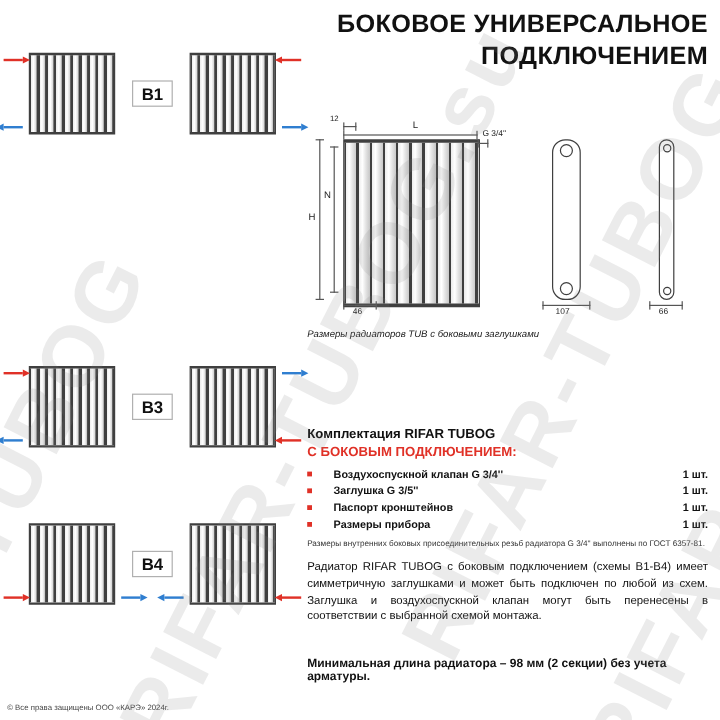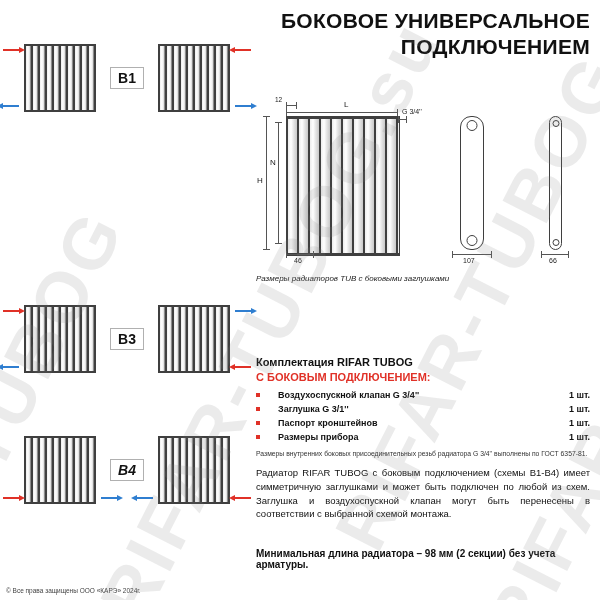--- a/index.html
+++ b/index.html
@@ -103,21 +103,21 @@
           <div class="arrow red v-top h-left dir-right"></div>
           <div class="arrow blue v-bottom h-left dir-left"></div>
         </div>
         <div class="scheme-label">В3</div>
         <div class="rad-wrap">
           <div class="radiator"></div>
           <div class="arrow blue v-top h-right dir-right"></div>
           <div class="arrow red v-bottom h-right dir-left"></div>
         </div>
       </div>
-      <div class="scheme-row" style="top: 436px; font-style: italic;">
+      <div class="scheme-row" style="top: 436px;">
         <div class="rad-wrap">
           <div class="radiator"></div>
           <div class="arrow red v-bottom h-left dir-right"></div>
           <div class="arrow blue v-bottom h-right dir-right"></div>
         </div>
         <div class="scheme-label">В4</div>
         <div class="rad-wrap">
           <div class="radiator"></div>
           <div class="arrow red v-bottom h-right dir-left"></div>
           <div class="arrow blue v-bottom h-left dir-left"></div>
@@ -167,21 +167,21 @@
     <div class="equip-title">Комплектация RIFAR TUBOG</div>
     <div class="equip-sub">С БОКОВЫМ ПОДКЛЮЧЕНИЕМ:</div>
     <div class="equip-list">
         <div class="equip-item">
           <span class="bullet"></span>
           <span class="equip-name">Воздухоспускной клапан G 3/4''</span>
           <span class="equip-qty">1 шт.</span>
         </div>
         <div class="equip-item">
           <span class="bullet"></span>
-          <span class="equip-name">Заглушка G 3/1''</span>
+          <span class="equip-name">Заглушка G 3/5''</span>
           <span class="equip-qty">1 шт.</span>
         </div>
         <div class="equip-item">
           <span class="bullet"></span>
           <span class="equip-name">Паспорт кронштейнов</span>
           <span class="equip-qty">1 шт.</span>
         </div>
         <div class="equip-item">
           <span class="bullet"></span>
           <span class="equip-name">Размеры прибора</span>

